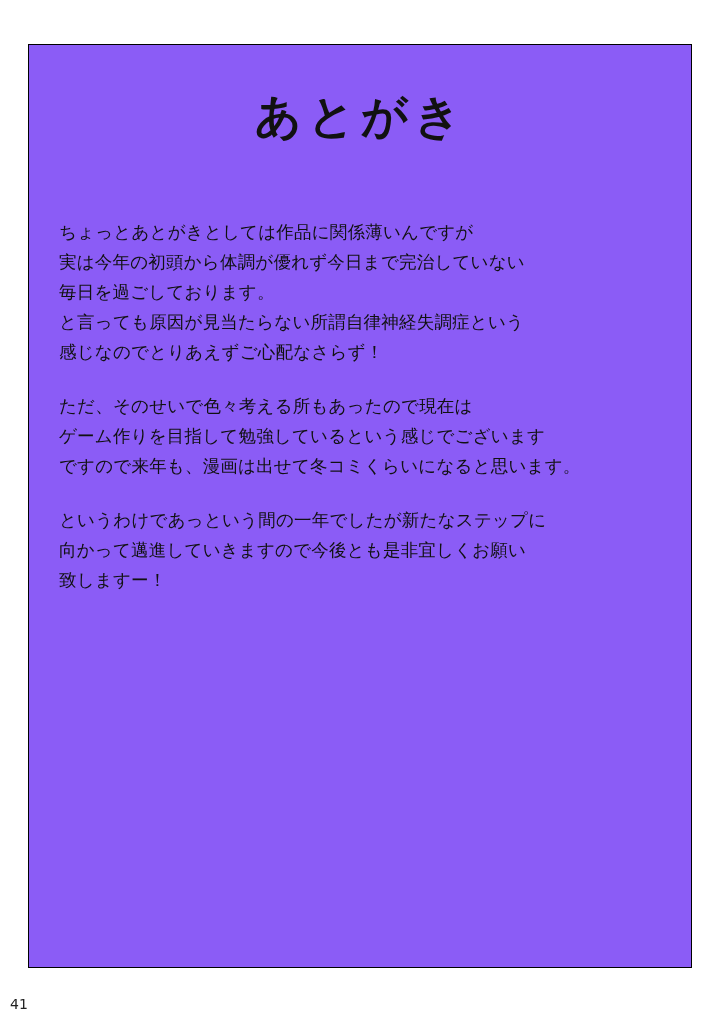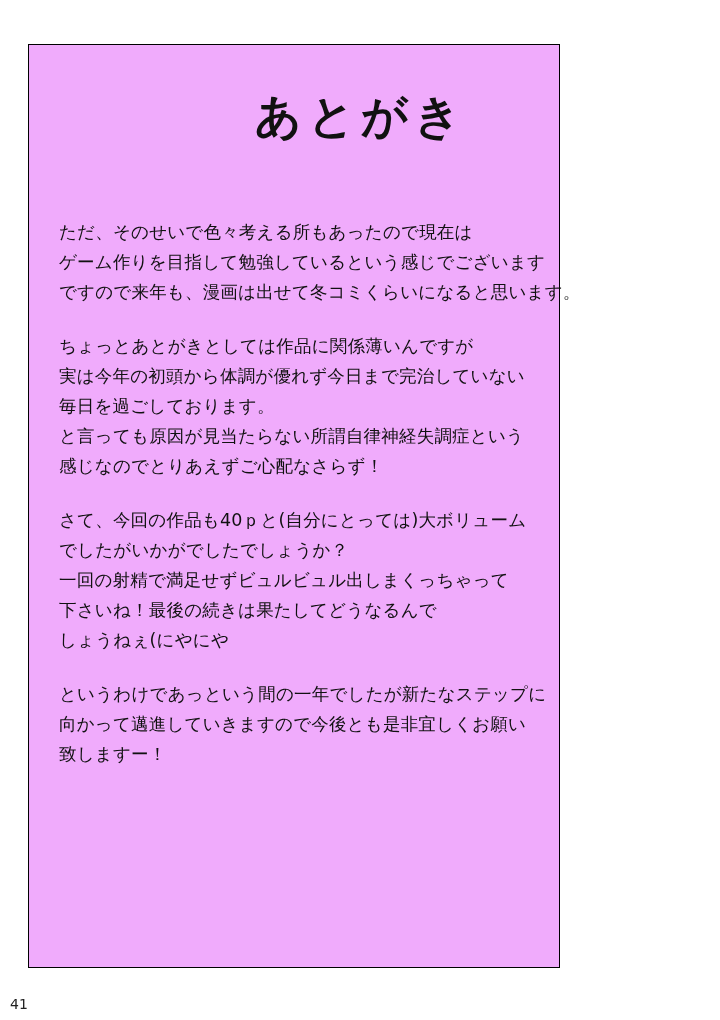--- a/index.html
+++ b/index.html
@@ -19,25 +19,25 @@
     left: 0;
     top: 0;
     width: 720px;
     height: 1020px;
     background: #ffffff;
   }
   .page-frame {
     position: absolute;
     left: 28px;
     top: 44px;
-    width: 532px;
+    width: 664px;
     height: 924px;
     border: 1px solid #000000;
     box-sizing: border-box;
-    background: #f0abfc;
+    background: #8b5cf6;
   }
   .afterword-title {
     position: absolute;
     left: 0;
     top: 48px;
     width: 664px;
     text-align: center;
     font-family: "DejaVu Sans", sans-serif;
     font-weight: bold;
     font-size: 46px;
@@ -75,33 +75,28 @@
 </head>
 <body>
 
 <div class="page">
 
   <div class="page-frame">
 
     <div class="afterword-title">あとがき</div>
 
     <div class="body-text">
-      <p class="para">ただ、そのせいで色々考える所もあったので現在は
-ゲーム作りを目指して勉強しているという感じでございます
-ですので来年も、漫画は出せて冬コミくらいになると思います。</p>
       <p class="para">ちょっとあとがきとしては作品に関係薄いんですが
 実は今年の初頭から体調が優れず今日まで完治していない
 毎日を過ごしております。
 と言っても原因が見当たらない所謂自律神経失調症という
 感じなのでとりあえずご心配なさらず！</p>
-      <p class="para">さて、今回の作品も40ｐと(自分にとっては)大ボリューム
-でしたがいかがでしたでしょうか？
-一回の射精で満足せずビュルビュル出しまくっちゃって
-下さいね！最後の続きは果たしてどうなるんで
-しょうねぇ(にやにや</p>
+      <p class="para">ただ、そのせいで色々考える所もあったので現在は
+ゲーム作りを目指して勉強しているという感じでございます
+ですので来年も、漫画は出せて冬コミくらいになると思います。</p>
       <p class="para">というわけであっという間の一年でしたが新たなステップに
 向かって邁進していきますので今後とも是非宜しくお願い
 致しますー！</p>
     </div>
 
   </div>
 
   <div class="page-number">41</div>
 
 </div>

